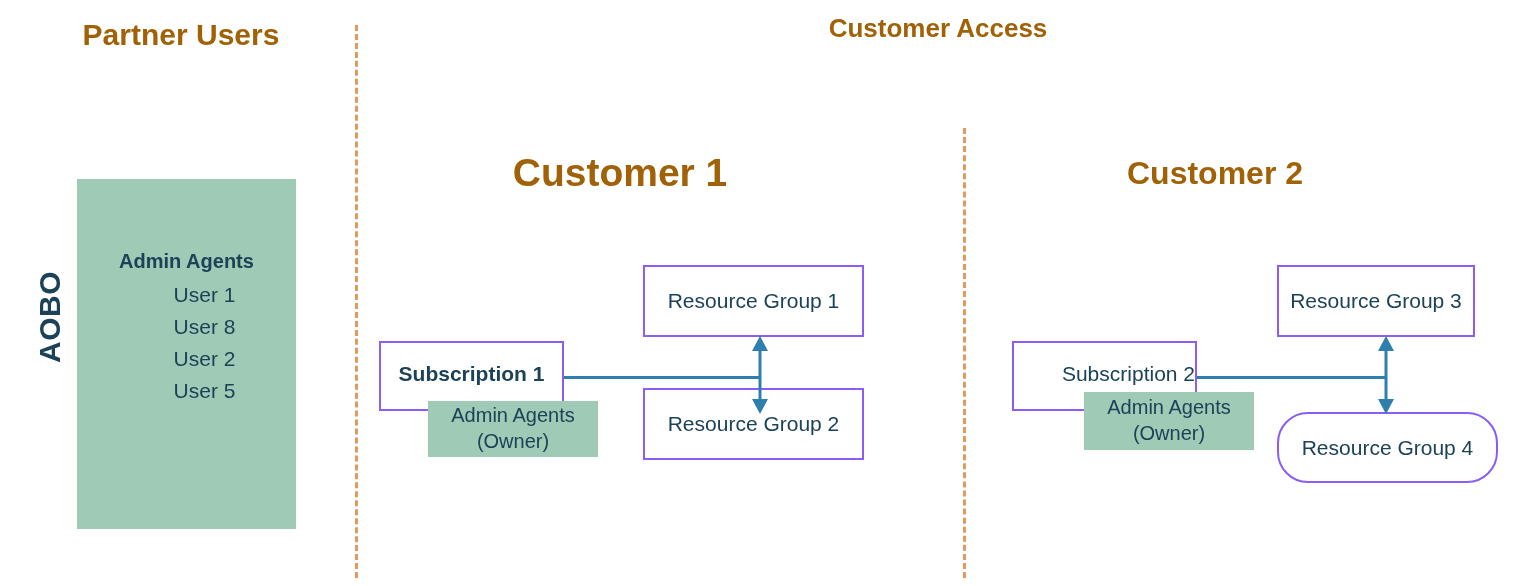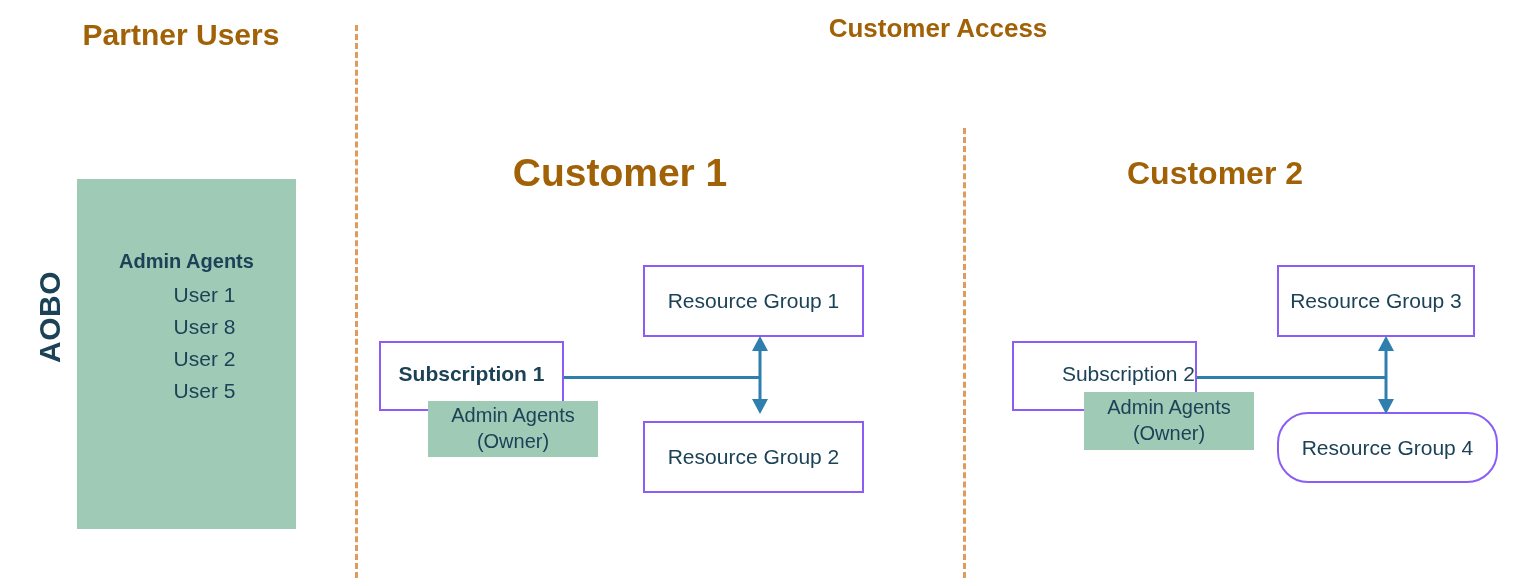--- a/index.html
+++ b/index.html
@@ -154,21 +154,21 @@
     flex-direction: column;
     align-items: center;
     justify-content: center;
     z-index: 4;
   }
   #chip-1 { left: 428px; top: 401px; width: 170px; height: 56px; }
   #chip-2 { left: 1084px; top: 392px; width: 170px; height: 58px; }
 
   
   #rg-1 { left: 643px; top: 265px; width: 221px; height: 72px; }
-  #rg-2 { left: 643px; top: 421px; width: 221px; height: 72px; }
+  #rg-2 { left: 643px; top: 388px; width: 221px; height: 72px; }
   #rg-3 { left: 1277px; top: 265px; width: 198px; height: 72px; }
   #rg-4 { left: 1277px; top: 412px; width: 221px; height: 71px; border-radius: 31px; }
 
   
   .connector-h {
     position: absolute;
     height: 0px;
     border-top: 3px solid #2E7FAE;
     z-index: 2;
   }

